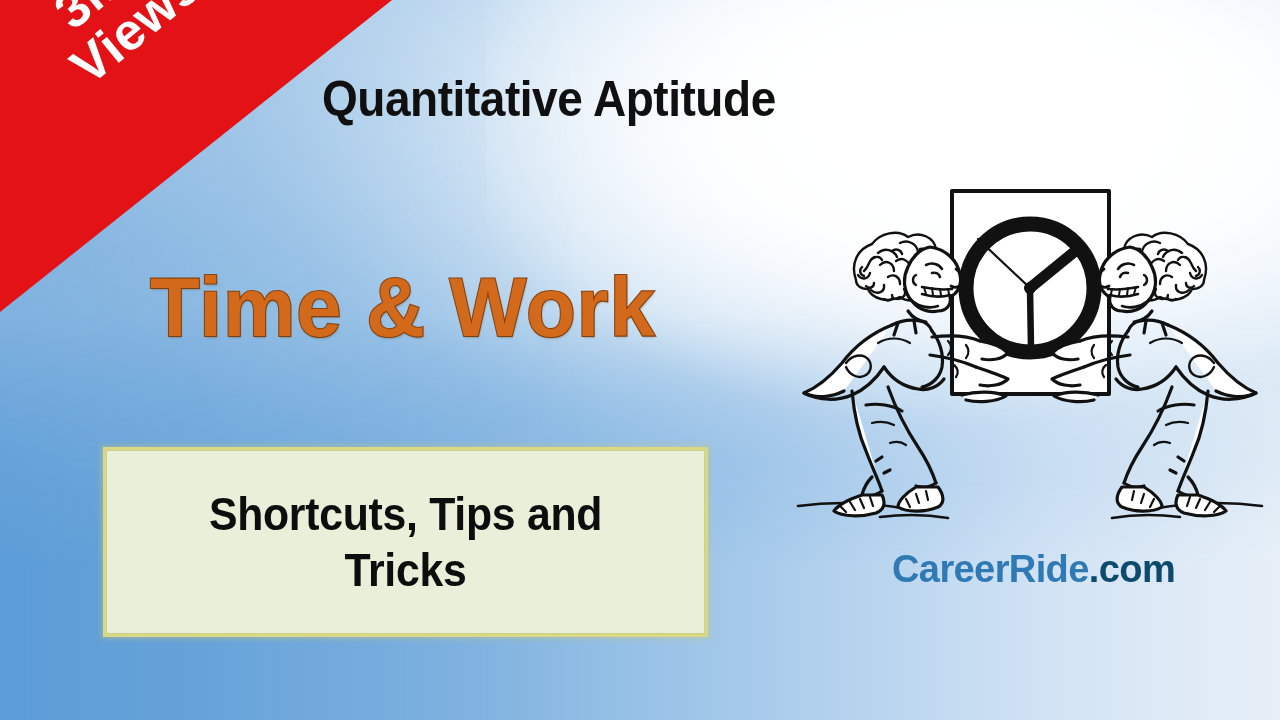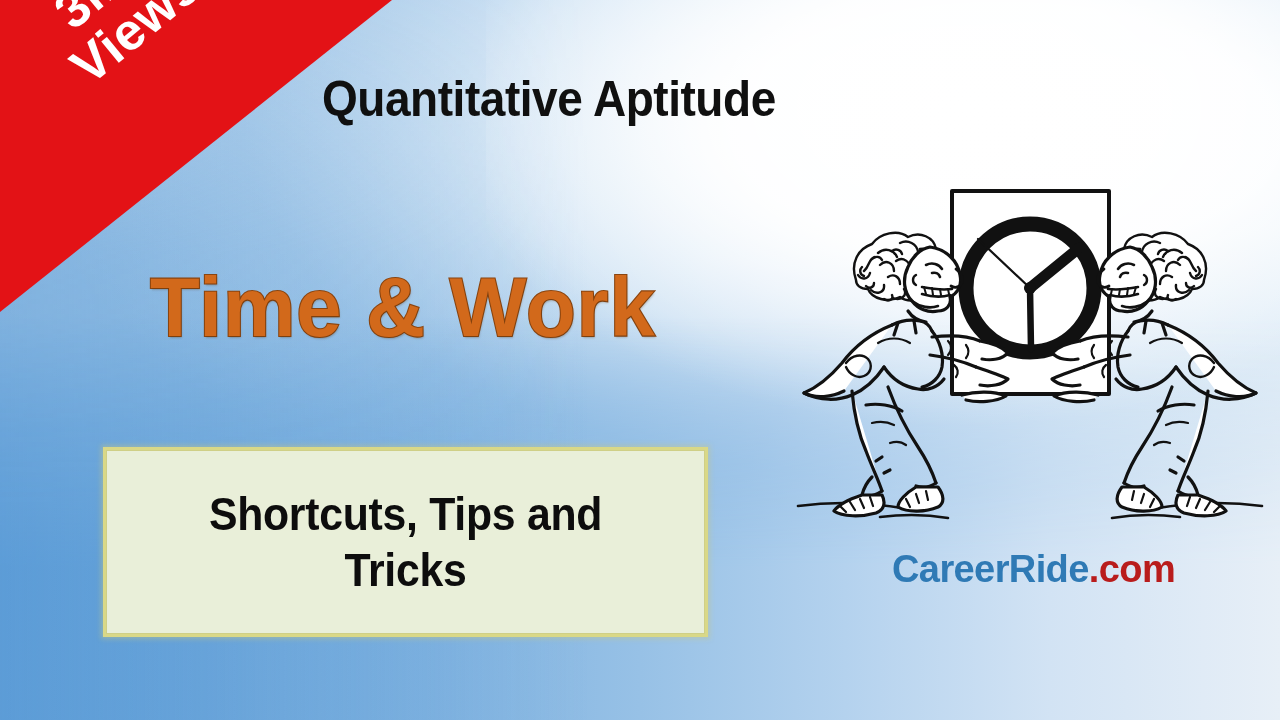--- a/index.html
+++ b/index.html
@@ -166,21 +166,21 @@
   .brand {
     position: absolute;
     left: 884px;
     top: 548px;
     font-size: 38px;
     font-weight: 700;
     letter-spacing: -0.6px;
     white-space: nowrap;
   }
   .brand .b-name { color: #2f7ab5; margin-left: 8px; }
-  .brand .b-tld  { color: #b91c1c; }
+  .brand .b-tld  { color: #0c4a6e; }
 
   
   .illus {
     position: absolute;
     left: 780px;
     top: 165px;
     width: 500px;
     height: 370px;
   }
 </style>

